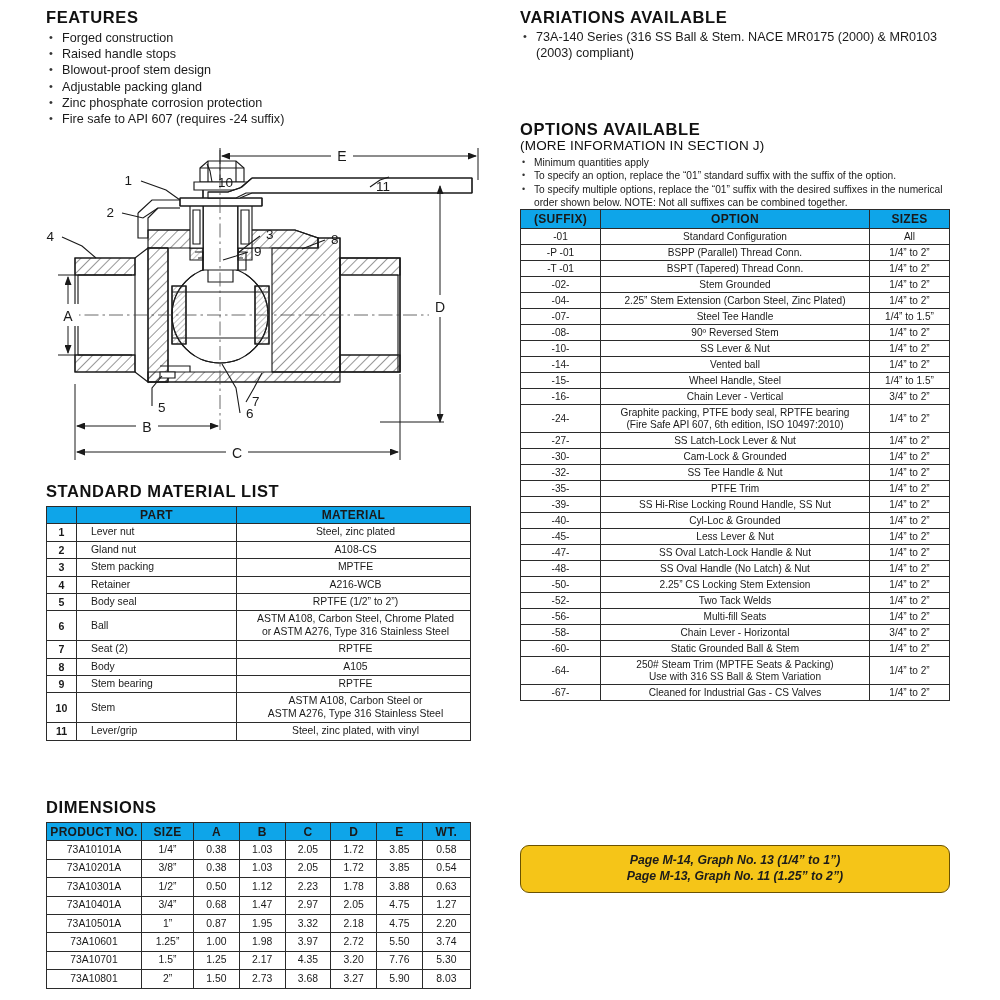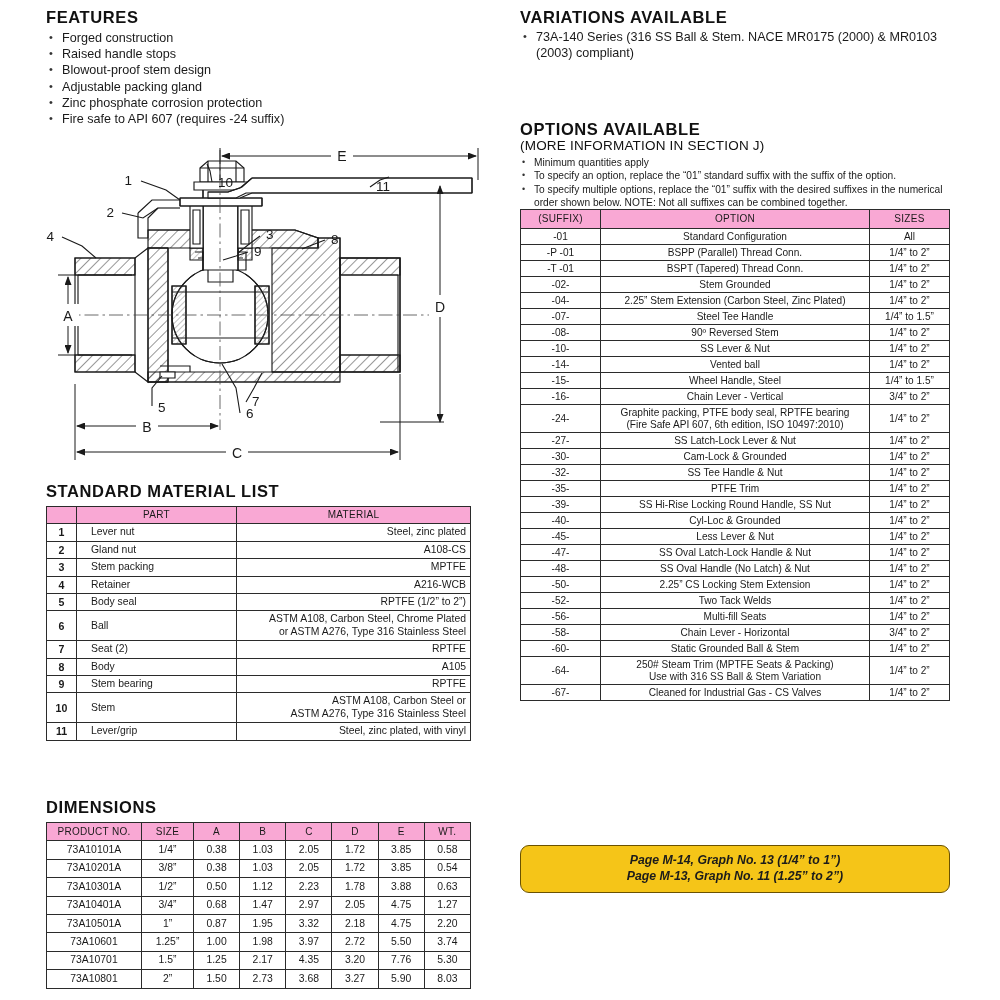--- a/index.html
+++ b/index.html
@@ -57,32 +57,32 @@
   }
   table.grid th, table.grid td {
     border: 1px solid #2b2b2b;
     padding: 2px 4px;
     font-size: 10.4px;
     line-height: 12.4px;
     color: #1a1a1a;
     vertical-align: middle;
   }
   table.grid th {
-    background: #f9a8d4;
-    font-weight: normal;
+    background: #0ea5e9;
+    font-weight: bold;
     text-align: center;
-    font-size: 10px;
+    font-size: 12px;
     letter-spacing: 0.3px;
   }
   table.grid tbody td { background: #fff; }
 
   
   #material-table td.num { width: 30px; text-align: center; font-weight: bold; font-size: 10.6px; }
   #material-table td.part { width: 160px; text-align: left; padding-left: 14px; }
-  #material-table td.mat  { text-align: right; padding-left: 8px; }
+  #material-table td.mat  { text-align: center; padding-left: 8px; }
   #material-table th.blank { width: 30px; }
   #material-table th.part-h { width: 160px; }
 
   
   #options-table th.suffix-h { width: 80px; }
   #options-table th.sizes-h  { width: 80px; }
   #options-table td.suffix { text-align: center; width: 80px; }
   #options-table td.option { text-align: center; }
   #options-table td.sizes  { text-align: center; width: 80px; }
   #options-table td { padding: 1.5px 3px; font-size: 10.1px; line-height: 12px; }

